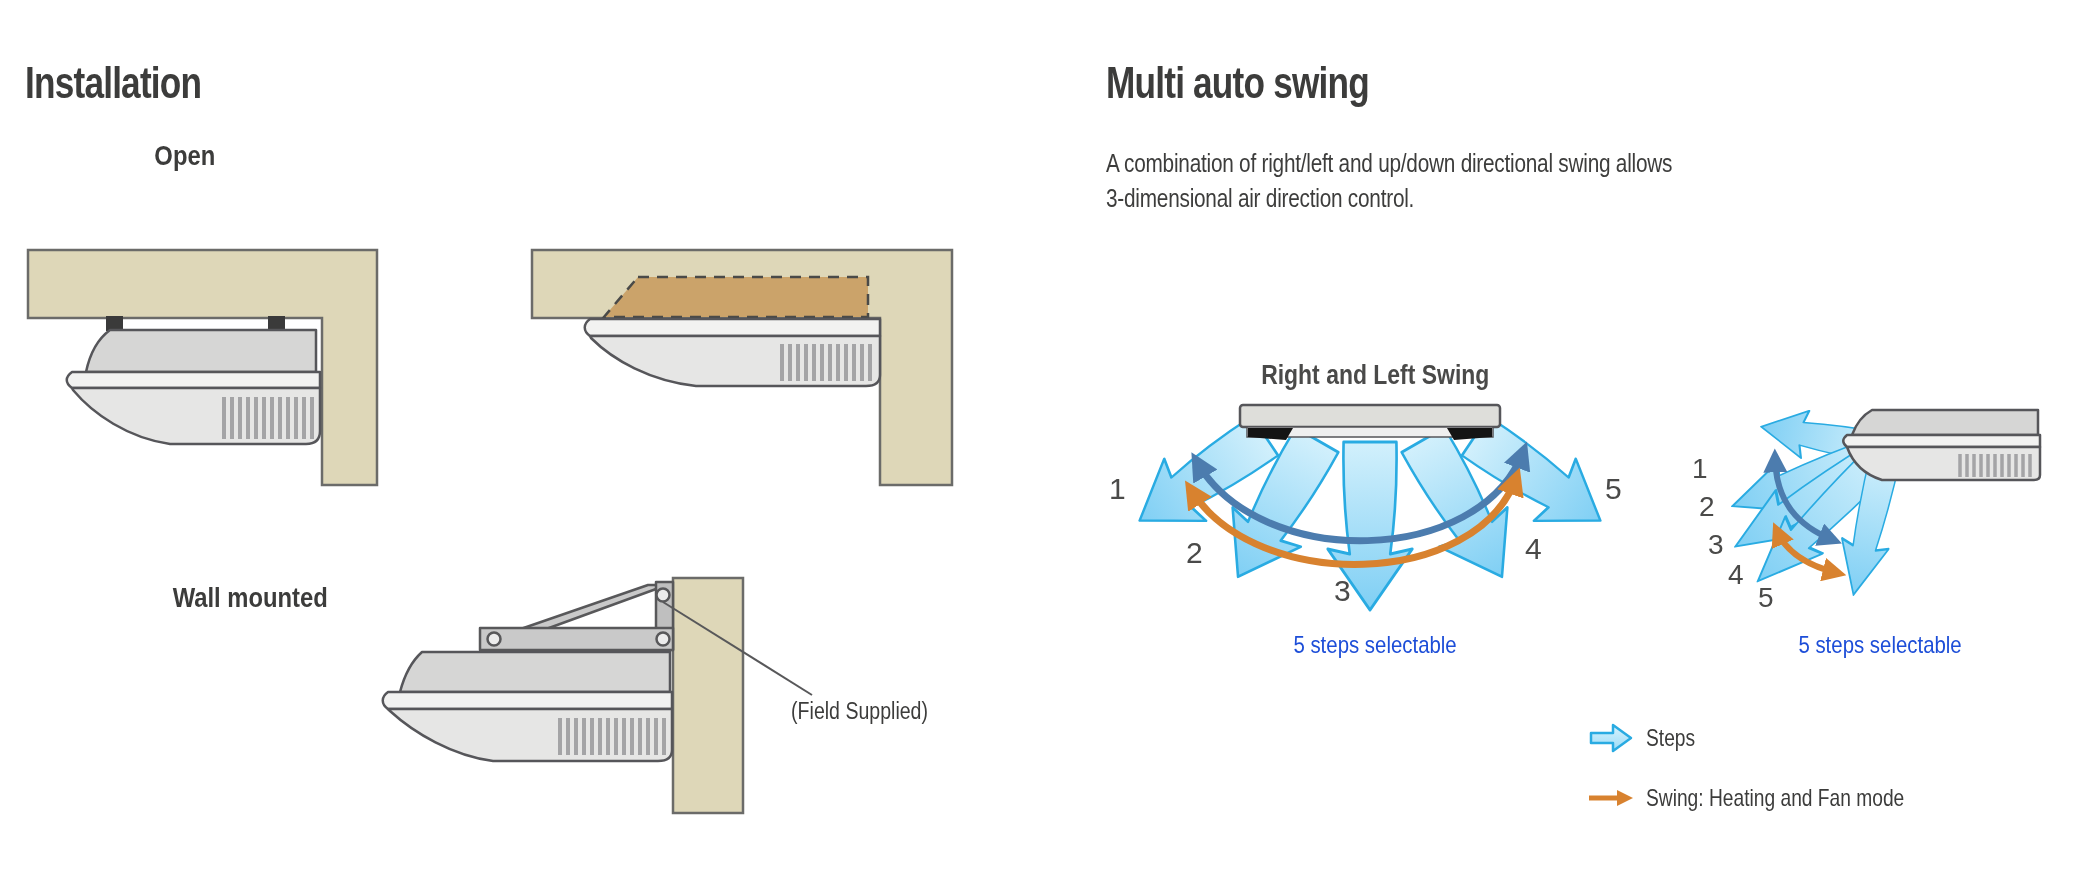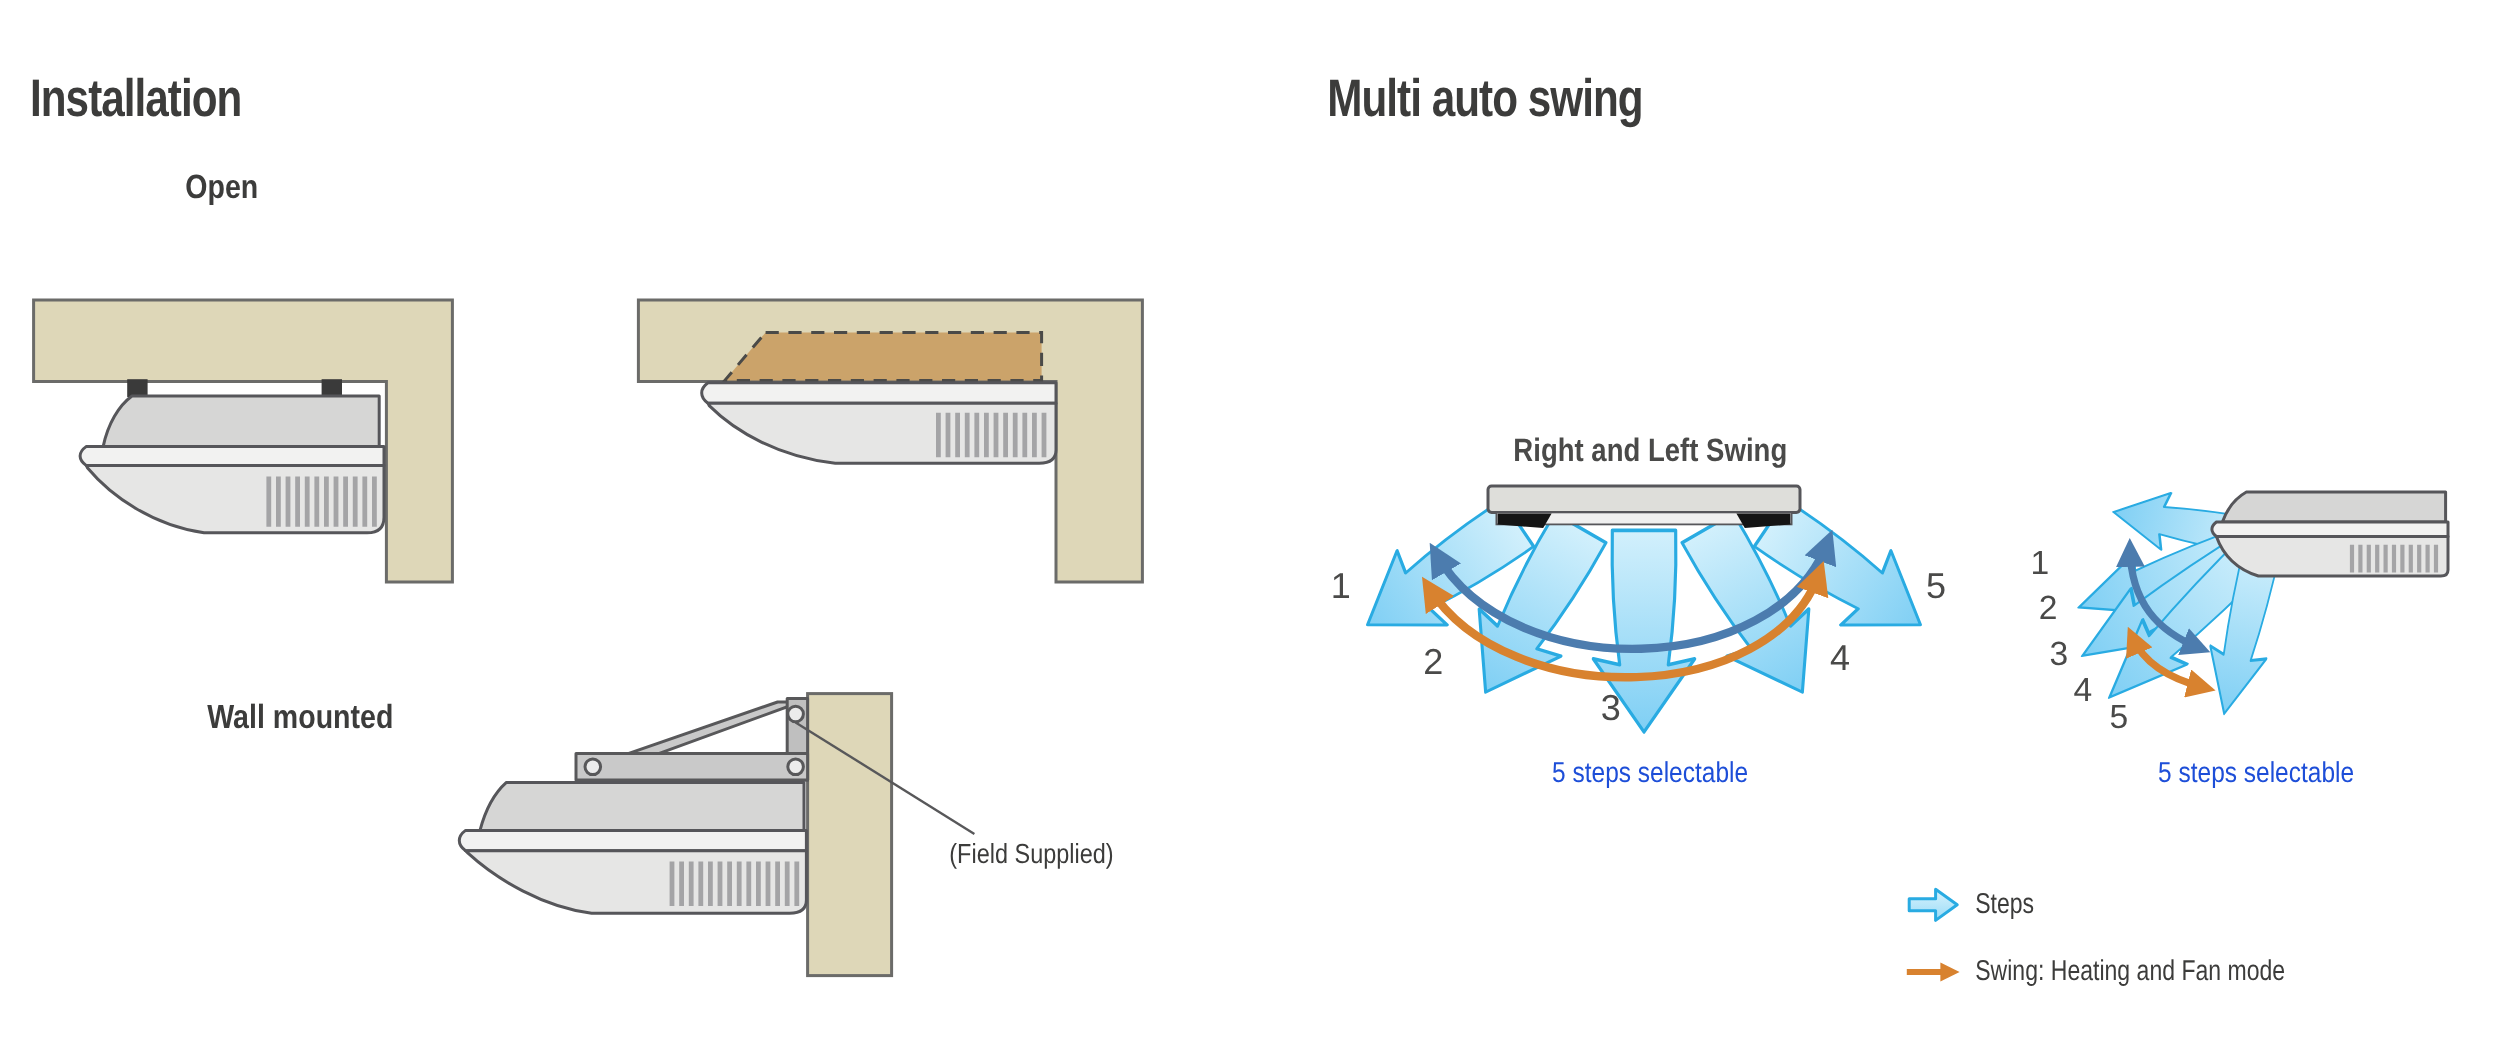--- a/index.html
+++ b/index.html
@@ -78,20 +78,24 @@
   </svg>
 
   <div class="abs" style="left:779px;top:698px;">
     <span class="fieldsup condc">(Field Supplied)</span>
   </div>
 
   <div class="abs" style="left:1106px;top:58px;">
     <span class="h1 cond">Multi auto swing</span>
   </div>
 
+  <div class="abs" style="left:1106px;top:146px;">
+    <div class="desc"><span class="cond">A combination of right/left and up/down directional swing allows</span></div>
+    <div class="desc"><span class="cond">3-dimensional air direction control.</span></div>
+  </div>
 
   <svg width="0" height="0" style="position:absolute;">
     <defs>
       <linearGradient id="fanGrad" x1="0" y1="0" x2="0" y2="1">
         <stop offset="0" stop-color="#D2F0FC"></stop>
         <stop offset="1" stop-color="#7FCFF4"></stop>
       </linearGradient>
       <linearGradient id="stepsGrad" x1="0" y1="0" x2="0" y2="1">
         <stop offset="0" stop-color="#D8F3FD"></stop>
         <stop offset="1" stop-color="#9ADBF7"></stop>
@@ -155,27 +159,27 @@
     <span class="stepnum abs" style="left:19px;top:133px;font-size:28px;">2</span>
     <span class="stepnum abs" style="left:28px;top:171px;font-size:28px;">3</span>
     <span class="stepnum abs" style="left:48px;top:201px;font-size:28px;">4</span>
     <span class="stepnum abs" style="left:78px;top:224px;font-size:28px;">5</span>
     <div class="caption" style="position:absolute;left:0;top:271px;">
       <span class="condc">5 steps selectable</span>
     </div>
   </div>
 
   <div class="abs" style="left:1588px;top:722px;width:500px;height:110px;">
-    <div class="legend-row" style="top:0;margin-top:16px;">
+    <div class="legend-row" style="top:0;">
       <svg width="46" height="32" viewBox="0 0 46 32">
         <path d="M3,11 L25,11 L25,3 L43,16 L25,29 L25,21 L3,21 Z" fill="url(#stepsGrad)" stroke="#29ABE2" stroke-width="2.5" stroke-linejoin="round"></path>
       </svg>
       <span class="legend-label cond">Steps</span>
     </div>
-    <div class="legend-row" style="top:72px;">
+    <div class="legend-row" style="top:60px;">
       <svg width="46" height="18" viewBox="0 0 46 18">
         <path d="M1,9 L30,9" stroke="#D8822F" stroke-width="5"></path>
         <path d="M29,1 L45,9 L29,17 Z" fill="#D8822F"></path>
       </svg>
       <span class="legend-label cond">Swing: Heating and Fan mode</span>
     </div>
   </div>
 
 </div>
 

